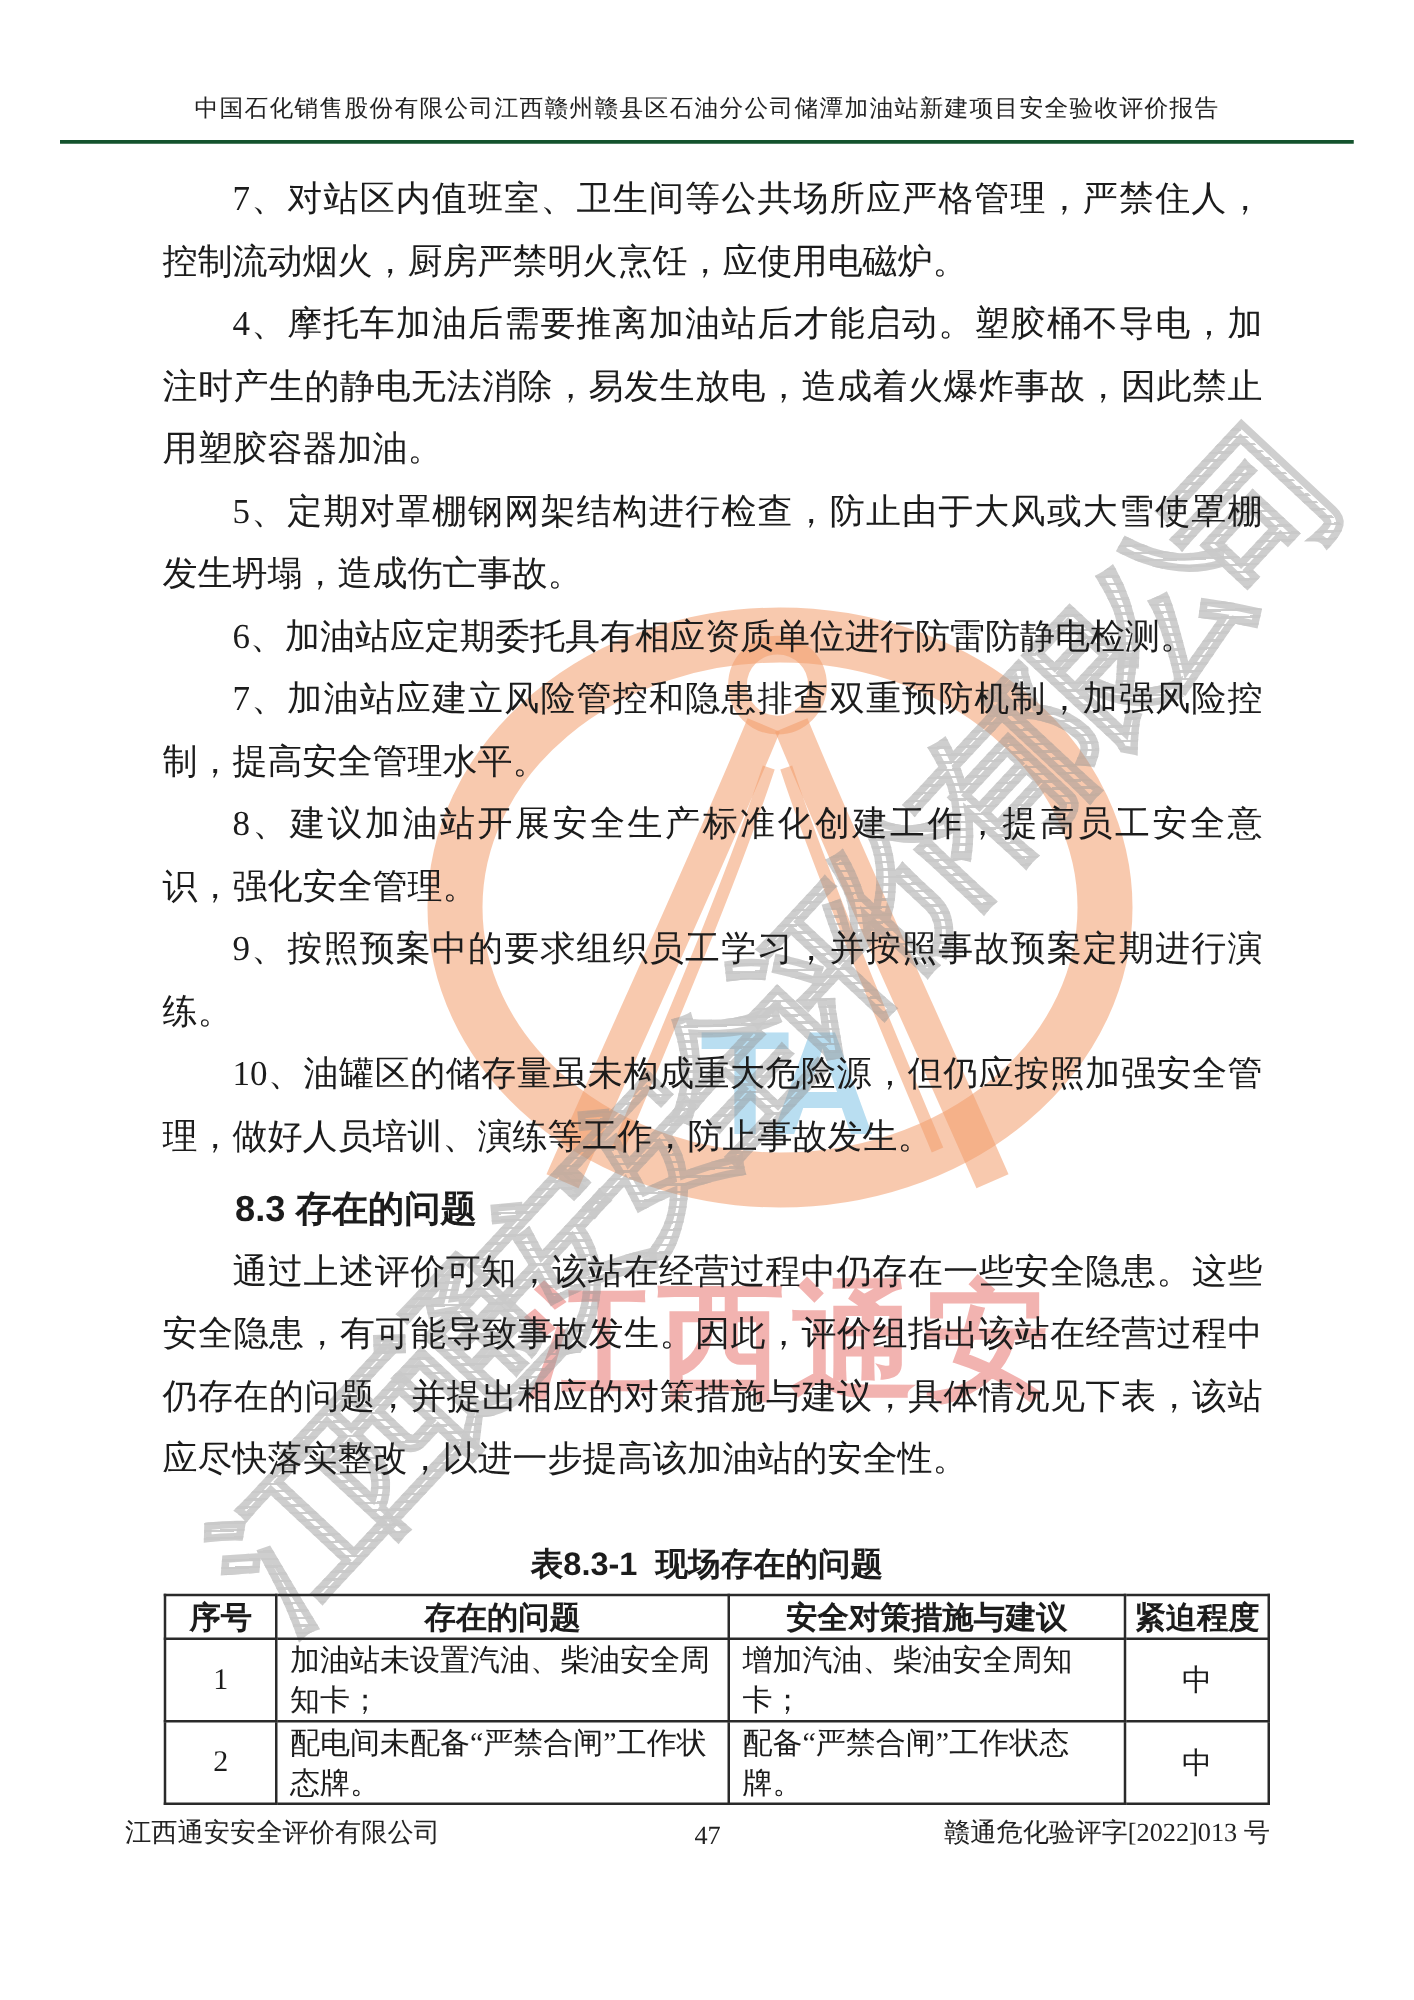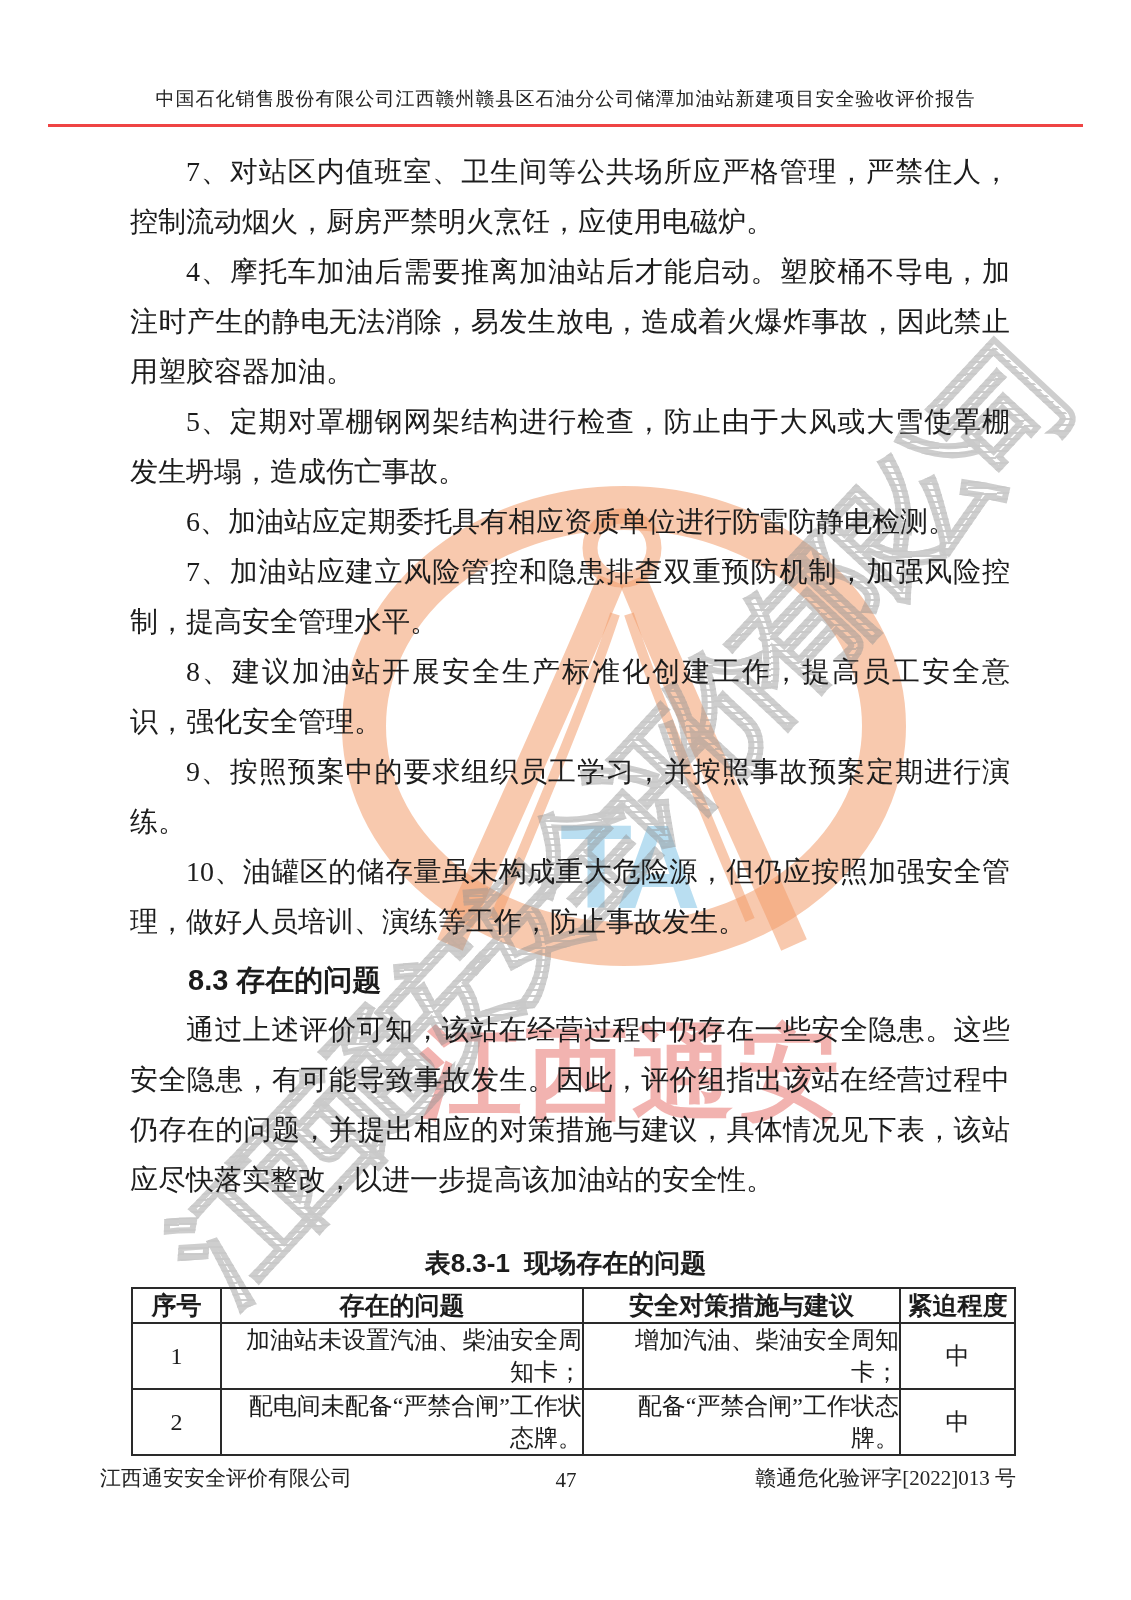--- a/index.html
+++ b/index.html
@@ -40,24 +40,24 @@
     -webkit-text-stroke: 2px rgba(148,148,148,0.9);
     background: repeating-linear-gradient(45deg, #9a9a9a 0 2px, rgba(0,0,0,0) 2px 6px);
     -webkit-background-clip: text; background-clip: text;
     opacity: 0.5;
   }
 
   
   .content { position: relative; z-index: 1; }
 
   .doc-header {
-    margin: 12px 48px;
+    margin: 0 48px;
     padding-top: 74px;
     padding-bottom: 12px;
-    border-bottom: 3px solid #ef4444;
+    border-bottom: 3px solid #14532d;
     text-align: center;
     font-size: 19px;
     letter-spacing: 1px;
     color: #222;
   }
 
   .doc-body {
     margin: 20px 130px 0 130px;
     width: 880px;
     font-size: 28px;
@@ -101,21 +101,21 @@
     vertical-align: middle;
   }
   table.problems th {
     font-family: "Liberation Sans", sans-serif;
     font-weight: bold;
     font-size: 25px;
     text-align: center;
     height: 29px;
   }
   table.problems td { font-size: 24px; text-align: center; }
-  table.problems td.left { text-align: right; padding-left: 10px; border-radius: 18px; }
+  table.problems td.left { text-align: left; padding-left: 10px; border-radius: 18px; }
 
   .doc-footer {
     position: absolute;
     left: 100px; right: 99px; top: 1452px;
     font-size: 21px;
     color: #222;
   }
   .doc-footer .f-left { position: absolute; left: 0; top: 0; }
   .doc-footer .f-center { position: absolute; left: 0; right: 0; text-align: center; top: 4px; }
   .doc-footer .f-right { position: absolute; right: 16px; top: 0; }

